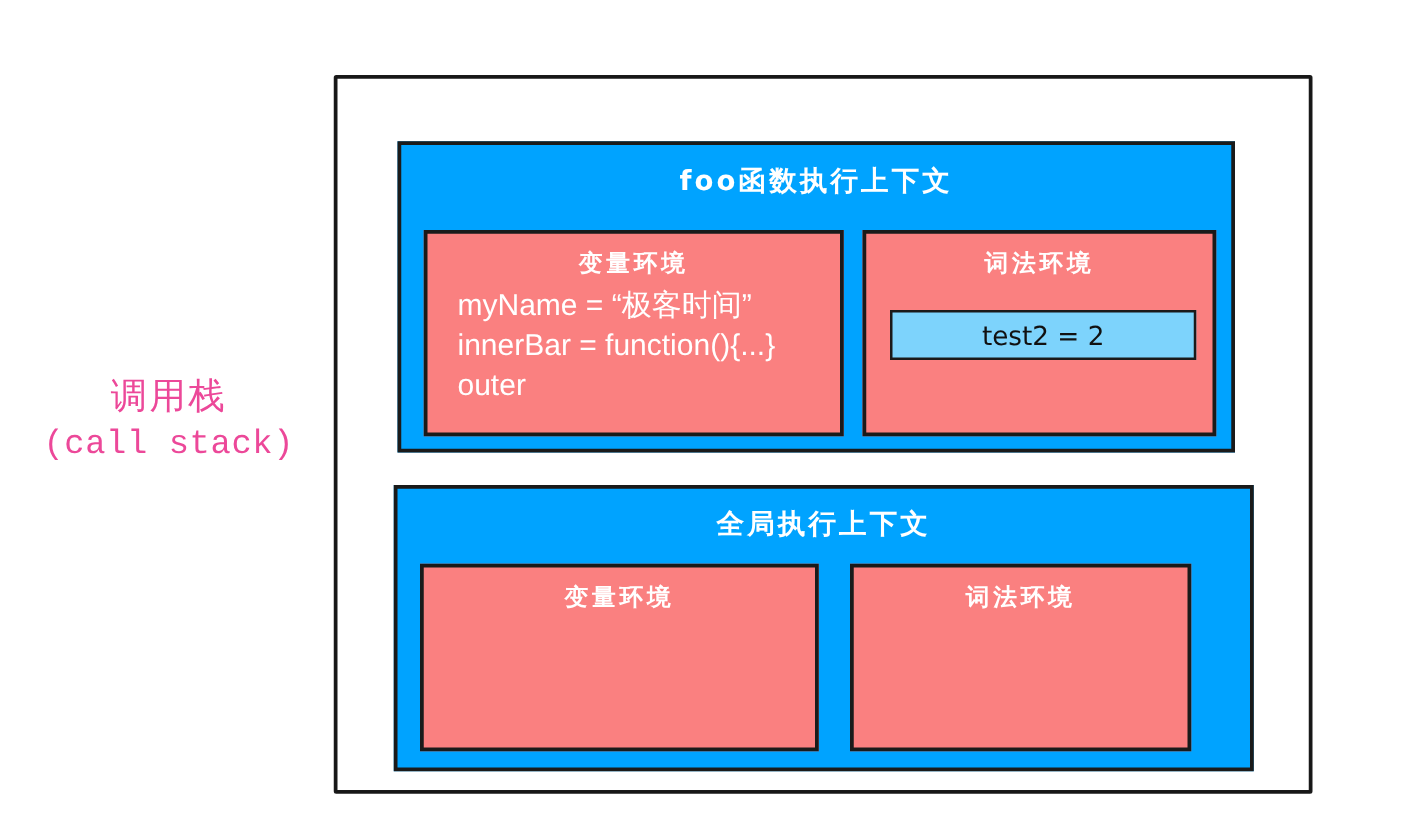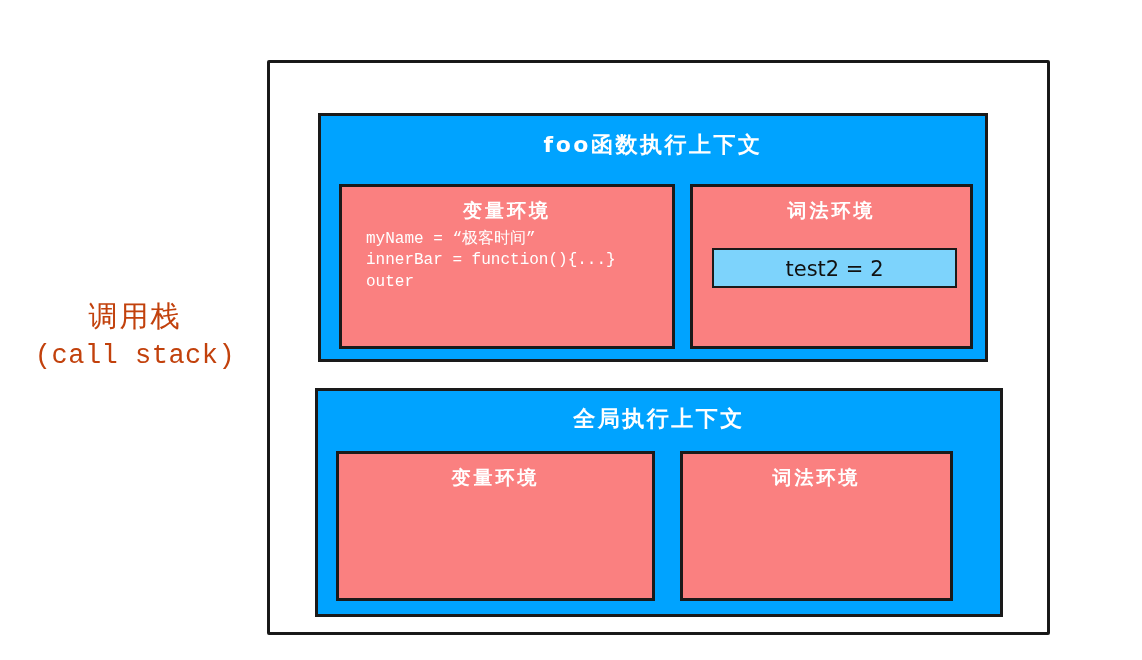--- a/index.html
+++ b/index.html
@@ -15,21 +15,21 @@
     font-family: "DejaVu Sans", "Liberation Sans", sans-serif;
   }
 
   
   #call-stack-label {
     position: absolute;
     left: 20px;
     top: 296px;
     width: 230px;
     text-align: center;
-    color: #c2410c;
+    color: #ec4899;
     line-height: 1.42;
   }
   #call-stack-label .cjk-line {
     font-size: 29px;
     letter-spacing: 2px;
     font-family: "DejaVu Sans", "Liberation Sans", sans-serif;
   }
   #call-stack-label .latin-line {
     font-size: 27px;
     letter-spacing: 0.5px;
@@ -107,24 +107,24 @@
     text-align: center;
     color: #ffffff;
     font-size: 19px;
     font-weight: bold;
     letter-spacing: 3px;
     font-family: Liberation Serif, serif;
   }
   .env-lines {
     position: absolute;
     color: #ffffff;
-    font-size: 16px;
+    font-size: 24px;
     line-height: 1.33;
     white-space: pre;
-    font-family: Liberation Mono, monospace;
+    font-family: Liberation Sans, sans-serif;
   }
 
   
   #foo-var-env {
     left: 18px;
     top: 68px;
     width: 336px;
     height: 165px;
   }
   #foo-var-env .env-title { top: 11px; }

